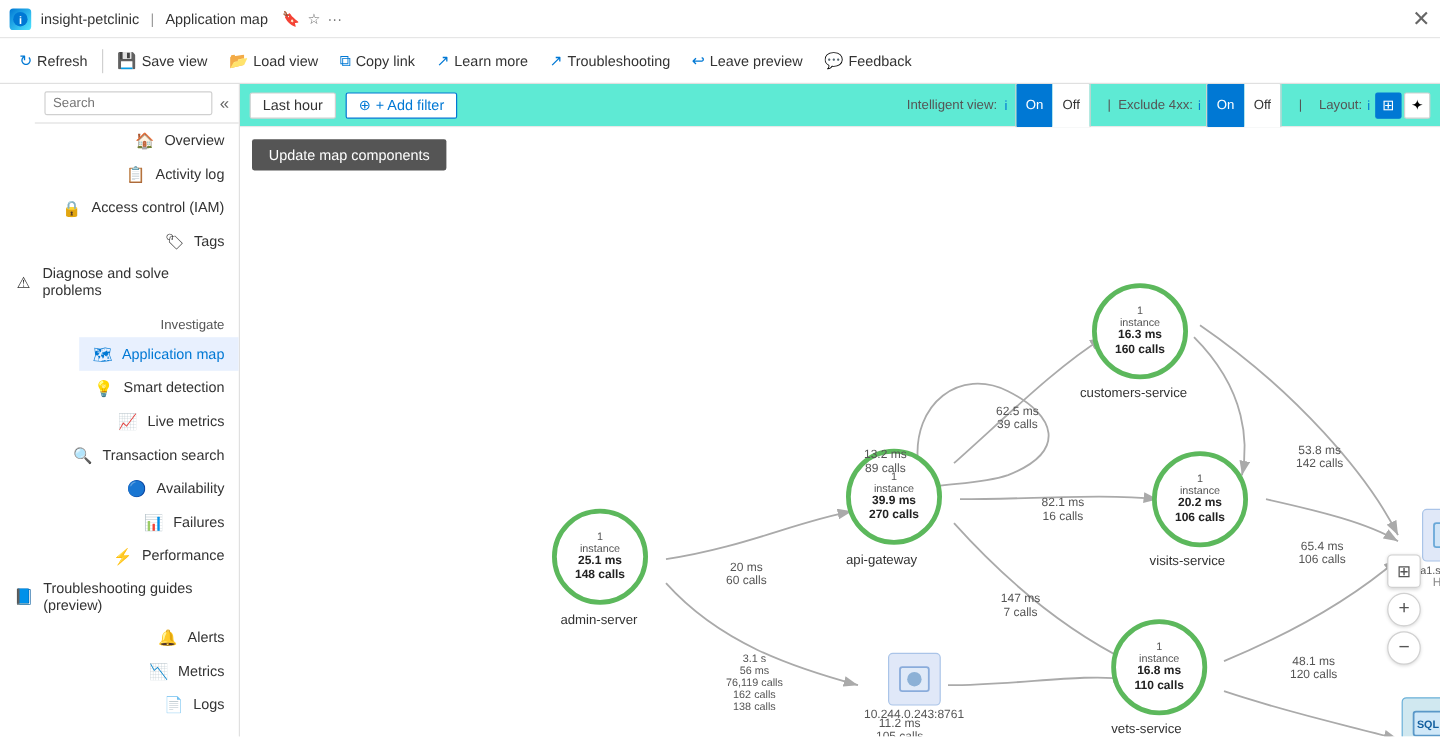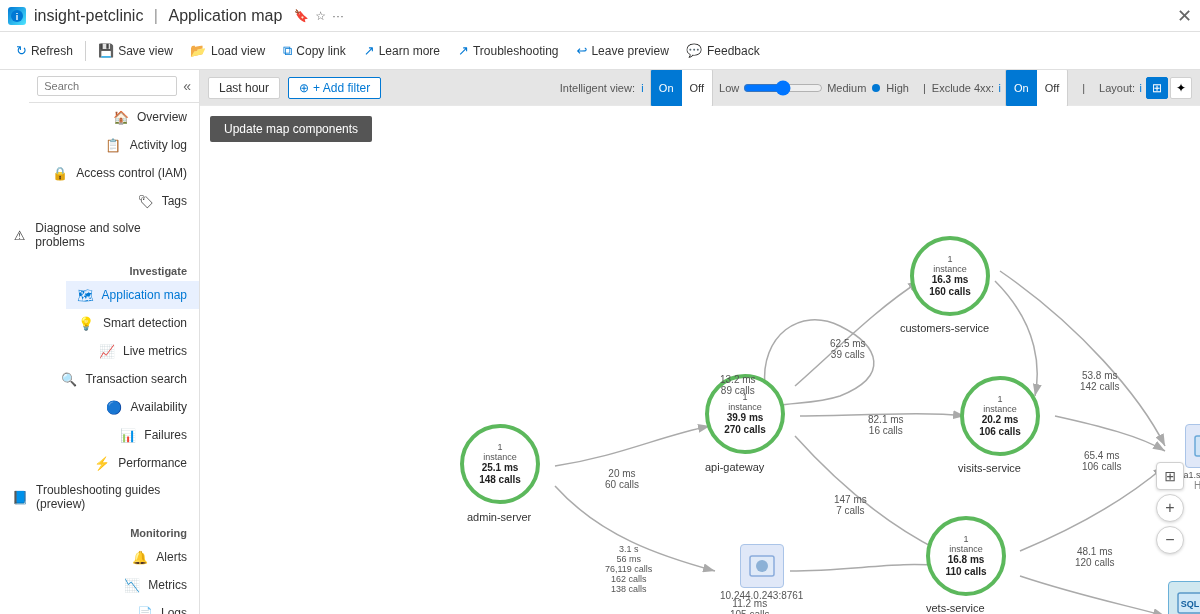--- a/index.html
+++ b/index.html
@@ -15,21 +15,21 @@
       padding: 0 8px;
       gap: 8px;
     }
     .title-bar-logo {
       width: 18px; height: 18px;
       background: linear-gradient(135deg, #0078d4, #50e6ff);
       border-radius: 3px;
       display: flex; align-items: center; justify-content: center;
       color: white; font-size: 10px; font-weight: bold;
     }
-    .title-bar-text { font-size: 16px; color: #333; }
+    .title-bar-text { font-size: 12px; color: #333; }
     .title-bar-text .pipe { color: #999; margin: 0 6px; }
     .title-bar-app { font-weight: 500; }
     .title-bar-icons { display: flex; gap: 6px; margin-left: 4px; }
     .title-bar-icons span { font-size: 12px; color: #666; cursor: pointer; }
     .title-bar-right { margin-left: auto; font-size: 18px; color: #666; cursor: pointer; }
 
     
     .main-layout {
       display: flex;
       flex: 1;
@@ -70,21 +70,21 @@
       padding: 6px 12px;
       cursor: pointer;
       gap: 8px;
       font-size: 12px;
       color: #333;
     }
     .sidebar-item.active { background: #e8f0fe; color: #0078d4; }
     .sidebar-icon { width: 16px; height: 16px; display: flex; align-items: center; justify-content: center; font-size: 13px; }
     .sidebar-section-label {
       font-size: 11px;
-      font-weight: 700;
+      font-weight: 400;
       color: #555;
       padding: 10px 12px 4px;
       text-transform: none;
     }
 
     
     .content-area {
       flex: 1;
       display: flex;
       flex-direction: column;
@@ -117,21 +117,21 @@
     .toolbar-btn-icon { font-size: 13px; color: #0078d4; }
     .toolbar-separator { width: 1px; height: 20px; background: #d0d0d0; margin: 0 2px; }
 
     
     .map-toolbar {
       height: 36px;
       display: flex;
       align-items: center;
       padding: 0 8px;
       gap: 8px;
-      background: #e5e5e5;
+      background: #5eead4;
       border-bottom: 1px solid #e8e8e8;
     }
     .btn-last-hour {
       border: 1px solid #d0d0d0;
       border-radius: 2px;
       padding: 3px 10px;
       font-size: 12px;
       cursor: pointer;
       background: #fff;
       color: #333;
@@ -406,21 +406,20 @@
     </div>
     <div class="sidebar-item">
       <span class="sidebar-icon">⚡</span>
       <span>Performance</span>
     </div>
     <div class="sidebar-item">
       <span class="sidebar-icon">📘</span>
       <span>Troubleshooting guides (preview)</span>
     </div>
 
-    <div class="sidebar-section-label">Monitoring</div>
     <div class="sidebar-item">
       <span class="sidebar-icon">🔔</span>
       <span>Alerts</span>
     </div>
     <div class="sidebar-item">
       <span class="sidebar-icon">📉</span>
       <span>Metrics</span>
     </div>
     <div class="sidebar-item">
       <span class="sidebar-icon">📄</span>
@@ -437,27 +436,20 @@
         <span>⊕</span>
         <span>+ Add filter</span>
       </button>
 
       <div class="intelligent-view-control">
         <span>Intelligent view:</span>
         <span style="color:#0078d4">ℹ</span>
         <div class="toggle-group">
           <button class="toggle-btn active">On</button>
           <button class="toggle-btn">Off</button>
-        </div>
-        <div class="slider-group">
-          <span>Low</span>
-          <input type="range" class="range-slider" min="0" max="100" value="50" style="">
-          <span>Medium</span>
-          <span style="width:8px;height:8px;background:#0078d4;border-radius:50%;display:inline-block;margin:0 2px;"></span>
-          <span>High</span>
         </div>
         <span style="margin-left:8px;">|</span>
         <div class="exclude-control">
           <span>Exclude 4xx:</span>
           <span style="color:#0078d4">ℹ</span>
           <div class="toggle-group">
             <button class="toggle-btn active">On</button>
             <button class="toggle-btn">Off</button>
           </div>
         </div>

